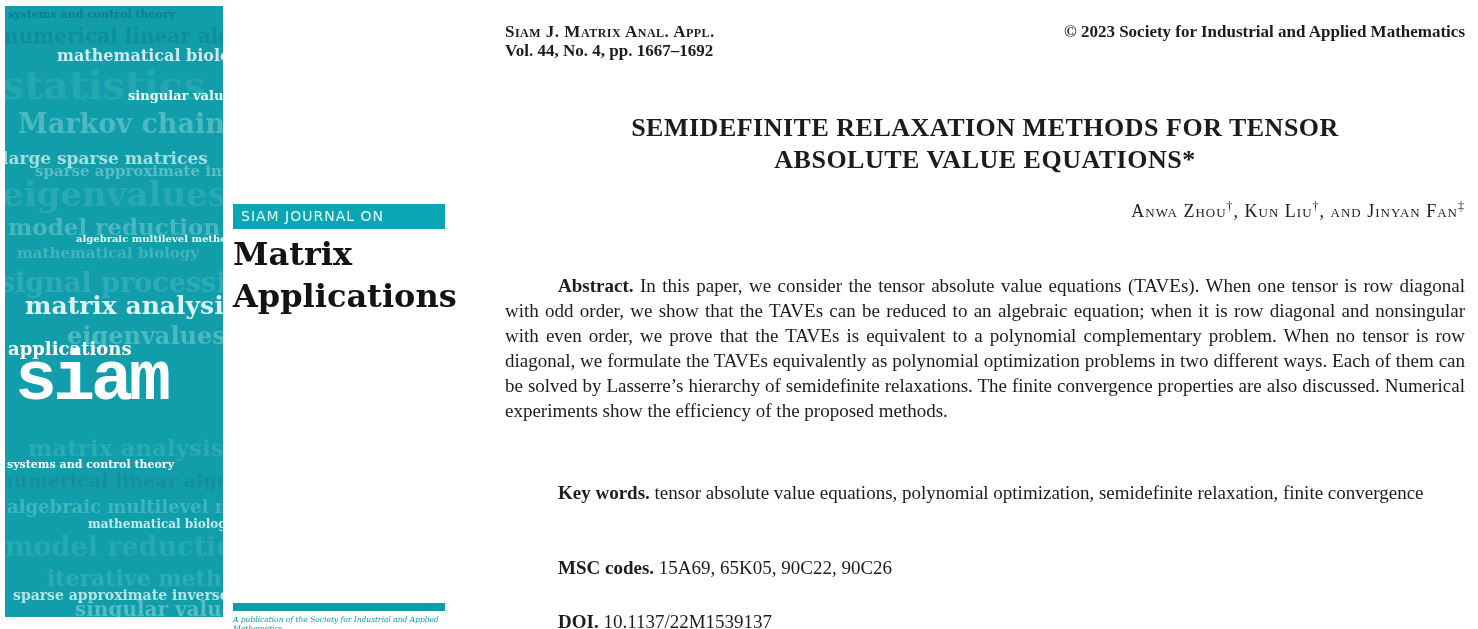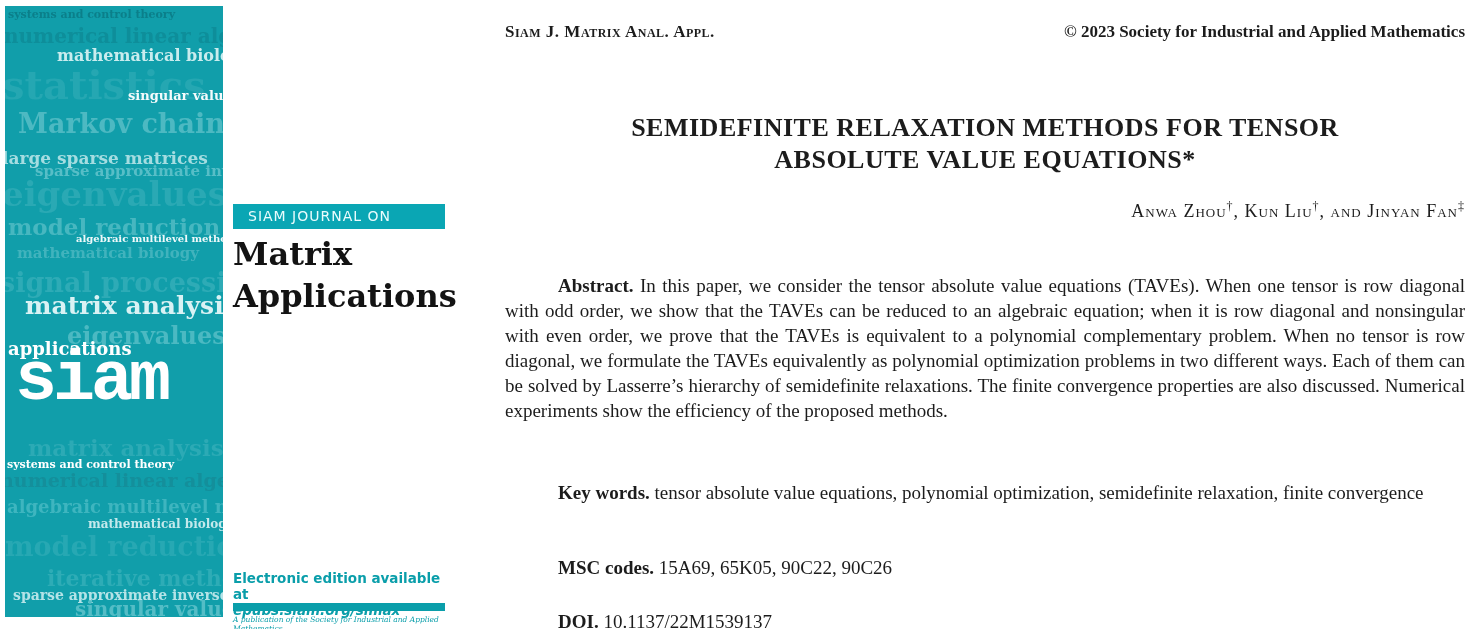--- a/index.html
+++ b/index.html
@@ -11,21 +11,21 @@
          background:#119eaa;overflow:hidden;}
   .wc{position:absolute;white-space:nowrap;font-family:"DejaVu Serif", serif;font-weight:bold;line-height:1;}
   .siam-logo{position:absolute;left:10px;top:344px;color:#ffffff;
              font-family:Liberation Mono, monospace;font-weight:bold;
              font-size:70px;line-height:62px;letter-spacing:-4px;}
 
   
   .cover-col{position:absolute;left:233px;top:0;width:214px;height:629px;}
   .cover-banner{position:absolute;left:0;top:204px;width:212px;height:25px;background:#0aa6b4;
                 color:#eafcfd;font-family:"DejaVu Sans", sans-serif;font-size:14px;
-                letter-spacing:1px;line-height:25px;padding-left:15px;box-sizing:border-box;}
+                letter-spacing:1px;line-height:25px;padding-left:8px;box-sizing:border-box;}
   .cover-title{position:absolute;left:0;top:233px;width:214px;color:#131313;
                font-family:"DejaVu Serif", serif;font-weight:bold;
                font-size:32px;line-height:42px;}
   .ee-block{position:absolute;left:0;top:570px;width:214px;color:#0a9eaa;
             font-family:"DejaVu Sans", sans-serif;font-size:13.5px;line-height:16px;font-weight:bold;}
   .ee-url{font-style:italic;font-weight:bold;}
   .ee-bar{position:absolute;left:0;top:603px;width:212px;height:8px;background:#0a9eaa;}
   .pub-note{position:absolute;left:0;top:615px;width:214px;color:#0a9eaa;
             font-family:"DejaVu Serif", serif;font-style:italic;font-size:7.5px;line-height:9px;}
 
@@ -87,33 +87,30 @@
       </div>
     <div class="siam-logo">siam</div>
   </div>
 
   <div class="cover-col">
     <div class="cover-banner">SIAM JOURNAL ON</div>
     <div class="cover-title">
       <div>Matrix</div>
       <div>Applications</div>
     </div>
-    <div class="ee-block">
-      <div>Electronic edition available at</div>
-      <div class="ee-url">epubs.siam.org/simax</div>
-    </div>
     <div class="ee-bar"></div>
     <div class="pub-note">A publication of the Society for Industrial and Applied Mathematics</div>
   </div>
 
   <div class="paper">
 
     <div class="hdr">
       <div class="hdr-left">
         <div class="sc">Siam J. Matrix Anal. Appl.</div>
+        <div>Vol. 44, No. 4, pp. 1667–1692</div>
       </div>
       <div class="hdr-right">© 2023 Society for Industrial and Applied Mathematics</div>
     </div>
 
     <div class="title">
       <div>SEMIDEFINITE RELAXATION METHODS FOR TENSOR</div>
       <div>ABSOLUTE VALUE EQUATIONS*</div>
     </div>
 
     <div class="authors"><span>Anwa Zhou</span><sup>†</sup><span>, </span><span>Kun Liu</span><sup>†</sup><span>, and </span><span>Jinyan Fan</span><sup>‡</sup></div>

